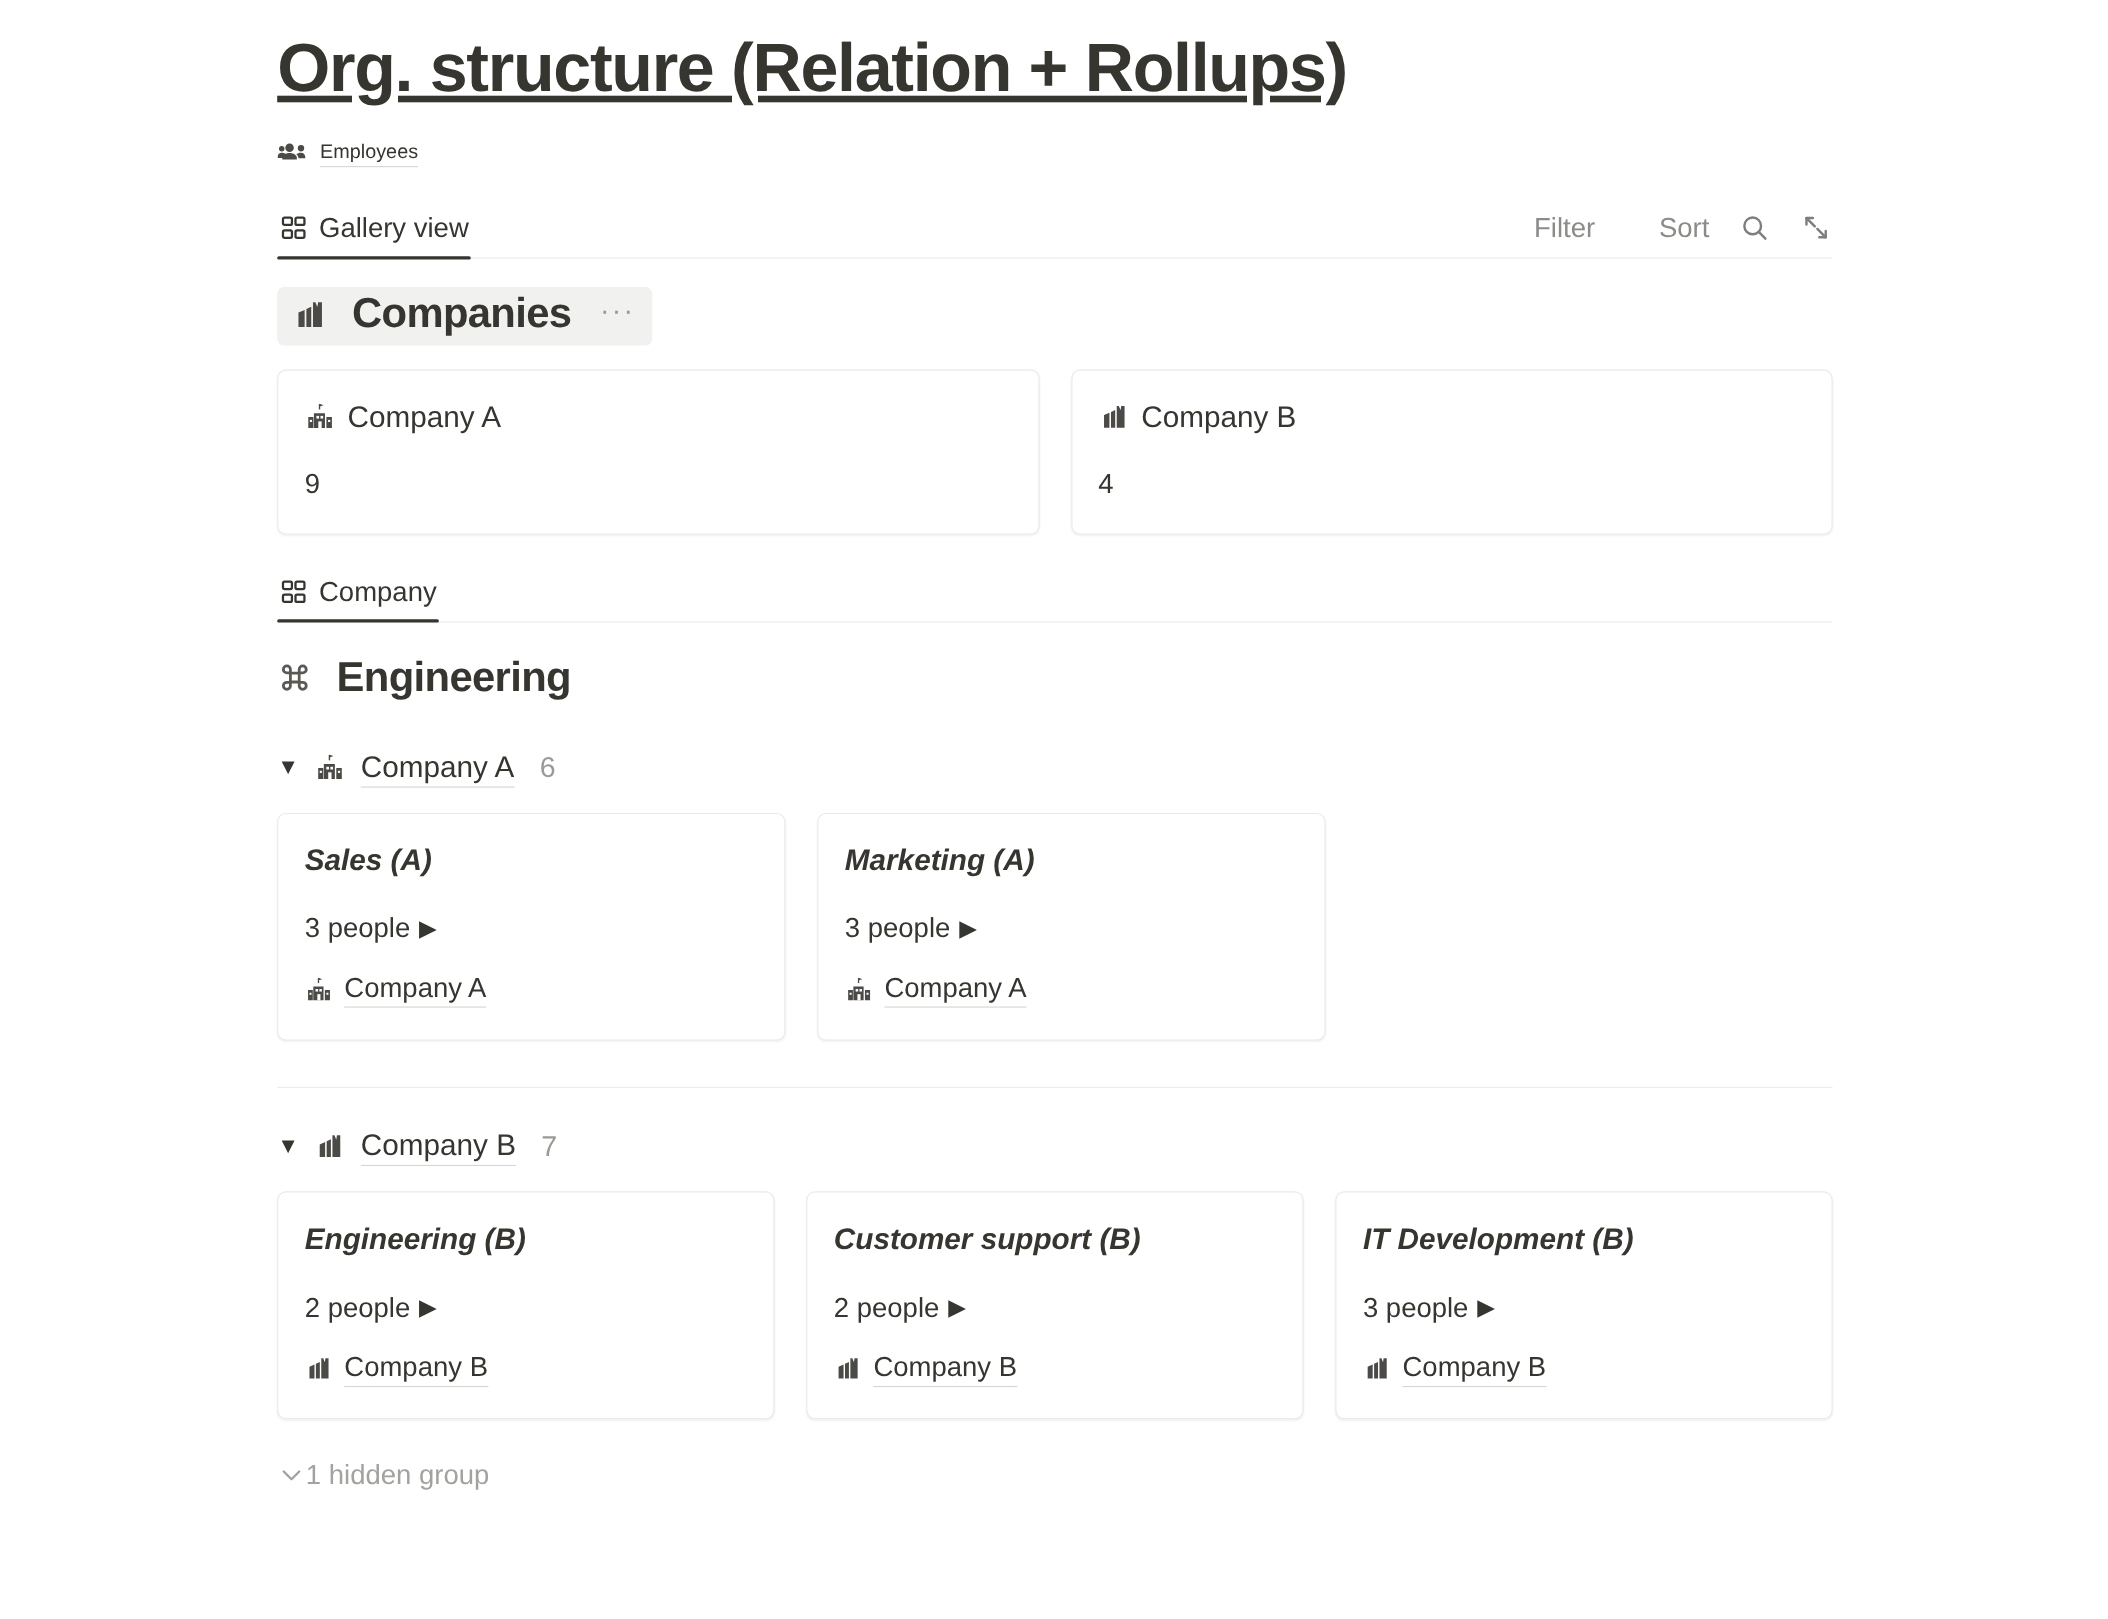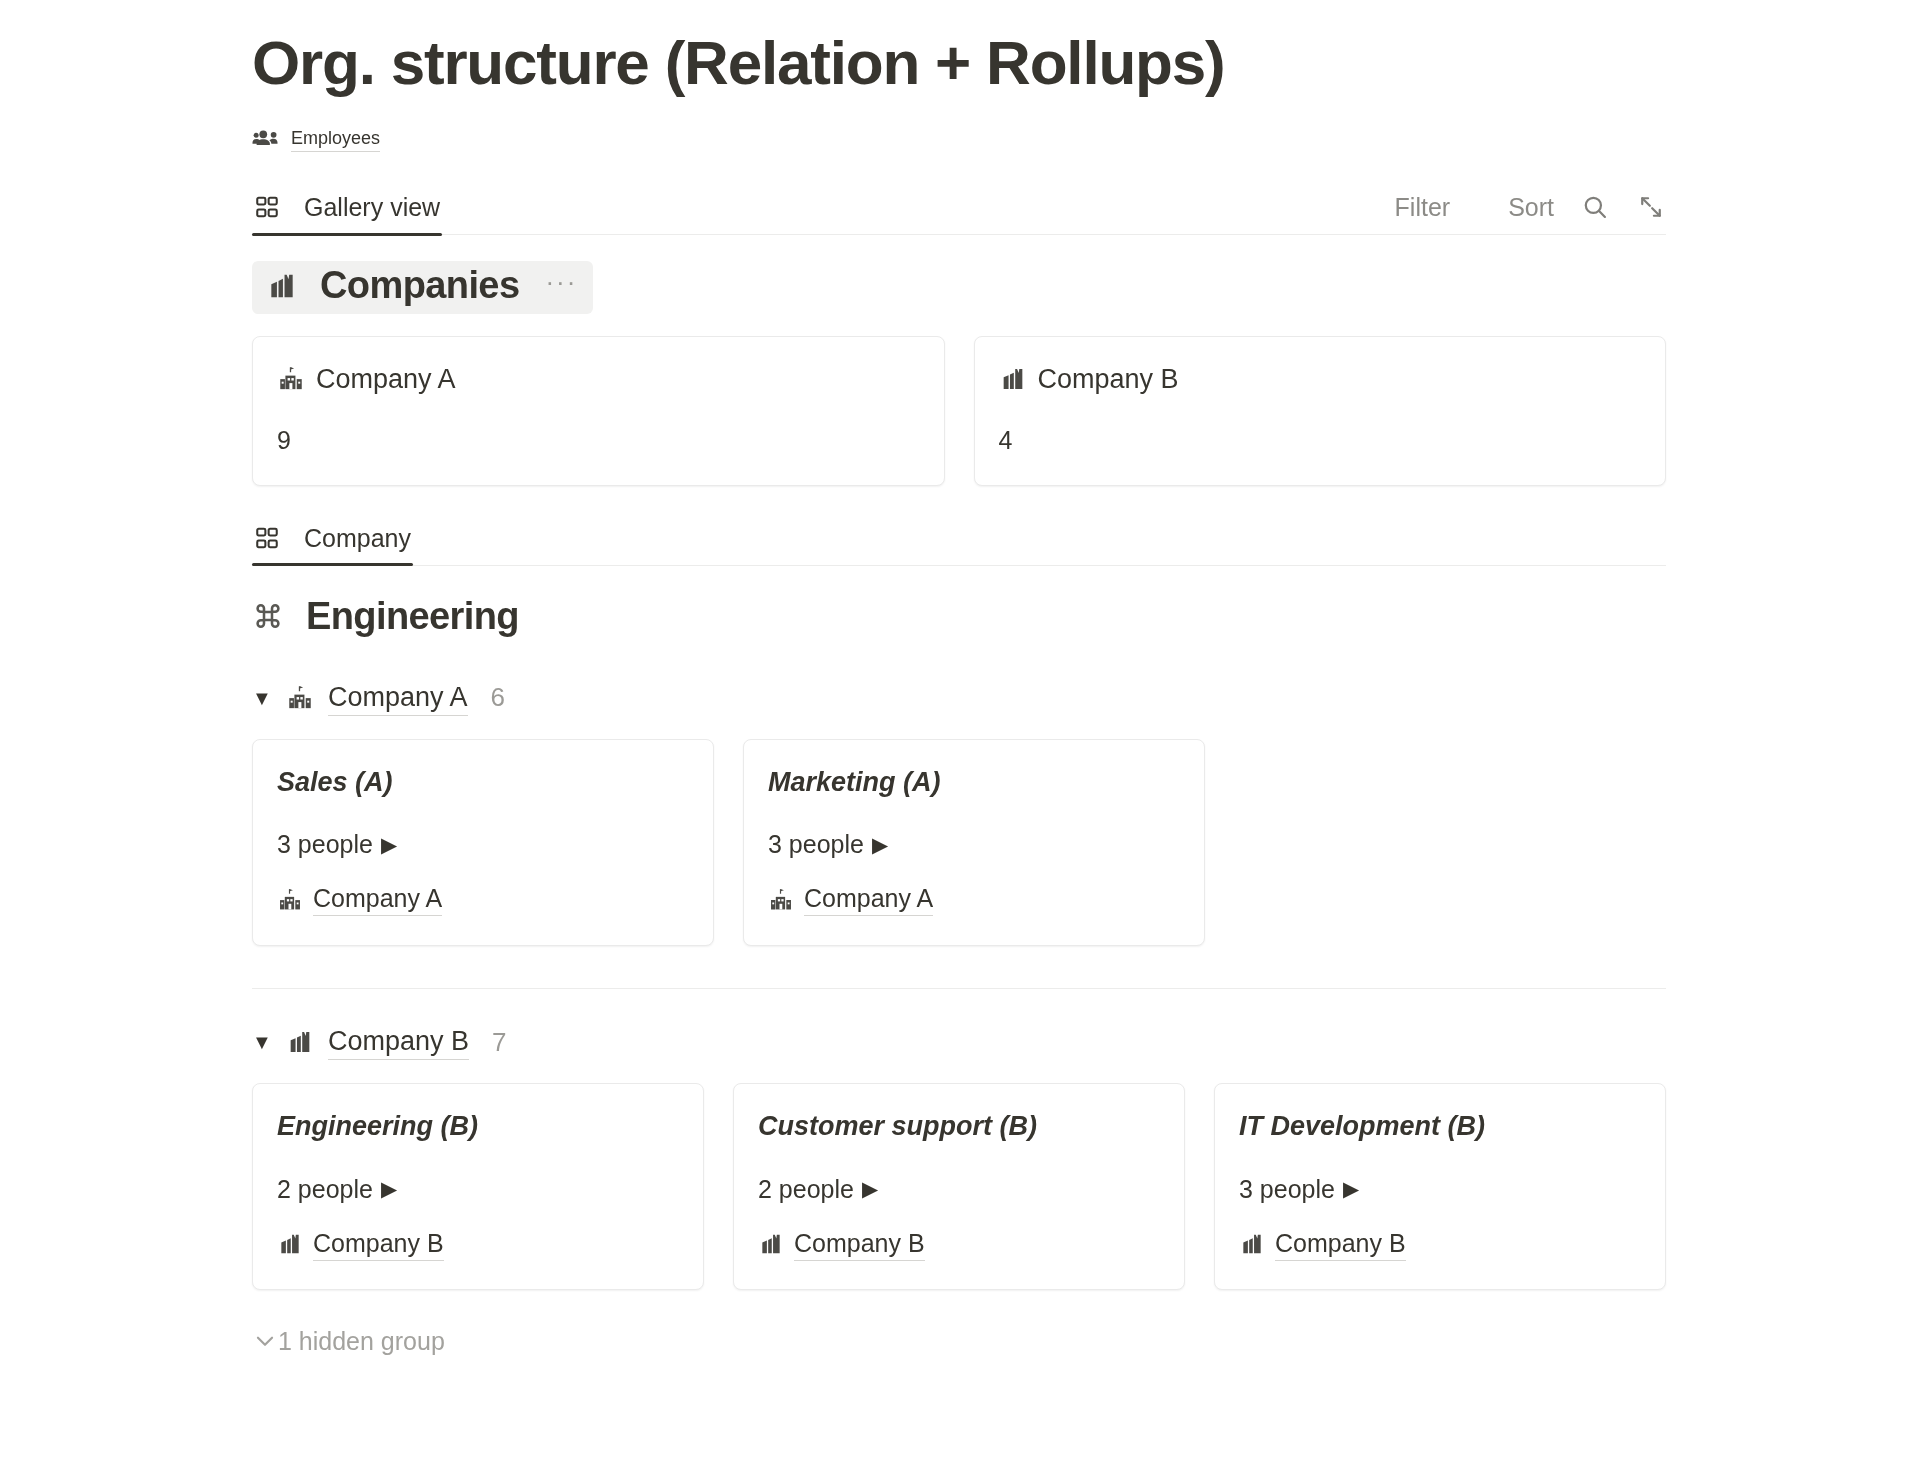--- a/index.html
+++ b/index.html
@@ -28,20 +28,21 @@
   }
 
   
   .page-title {
     font-size: 62px;
     font-weight: 700;
     letter-spacing: -1.2px;
     line-height: 1.05;
     color: #37352f;
     margin-top: 30px;
+    text-decoration: underline;
   }
 
   
   .breadcrumb {
     display: flex;
     align-items: center;
     gap: 9px;
     margin-top: 28px;
     height: 32px;
   }
@@ -58,21 +59,21 @@
     position: relative;
     display: flex;
     align-items: flex-end;
     margin-top: 26px;
     height: 54px;
     border-bottom: 1.5px solid #ececeb;
   }
   .tab {
     display: flex;
     align-items: center;
-    gap: 24px;
+    gap: 10px;
     padding: 0 14px 12px 2px;
     font-size: 25px;
     color: #37352f;
     position: relative;
   }
   .tab.active::after {
     content: "";
     position: absolute;
     left: 0; right: 12px; bottom: -1.5px;
     height: 3px;

